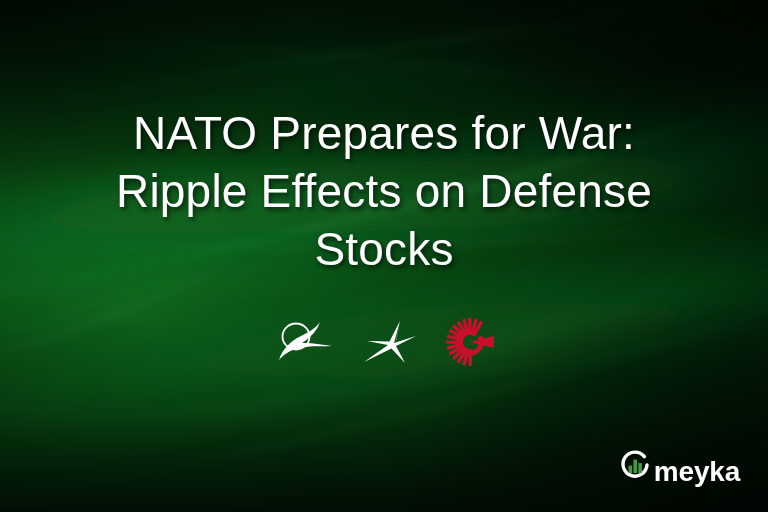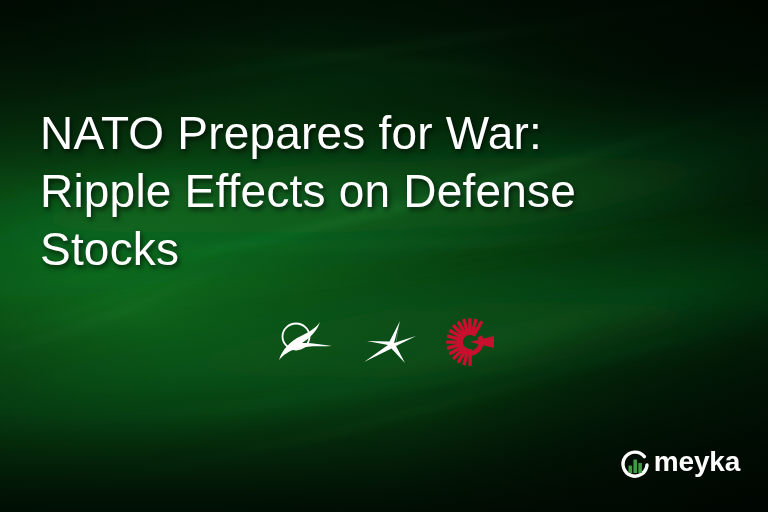--- a/index.html
+++ b/index.html
@@ -42,21 +42,21 @@
       radial-gradient(60% 55% at 100% 0%, rgba(0,6,1,0.75) 0%, rgba(0,0,0,0) 72%);
   }
   .waves { position: absolute; inset: 0; }
   .waves svg { display: block; width: 100%; height: 100%; }
 
   
   .title-wrap {
     position: absolute;
     left: 0; right: 0;
     top: 104px;
-    text-align: left;
+    text-align: center;
     padding: 0 40px;
     box-sizing: border-box;
   }
   .title {
     margin: 0;
     color: #ffffff;
     font-size: 46px;
     line-height: 58px;
     font-weight: 400;
     letter-spacing: 0.2px;
@@ -75,21 +75,21 @@
     gap: 26px;
   }
   .logo-item { display: block; line-height: 0; }
 
   
   .brand {
     position: absolute;
     right: 28px;
     bottom: 26px;
     display: flex;
-    align-items: flex-start;
+    align-items: flex-end;
     gap: 2px;
   }
   .brand-text {
     color: #ffffff;
     font-size: 28px;
     font-weight: 700;
     letter-spacing: -0.2px;
     line-height: 1;
   }
 </style>

